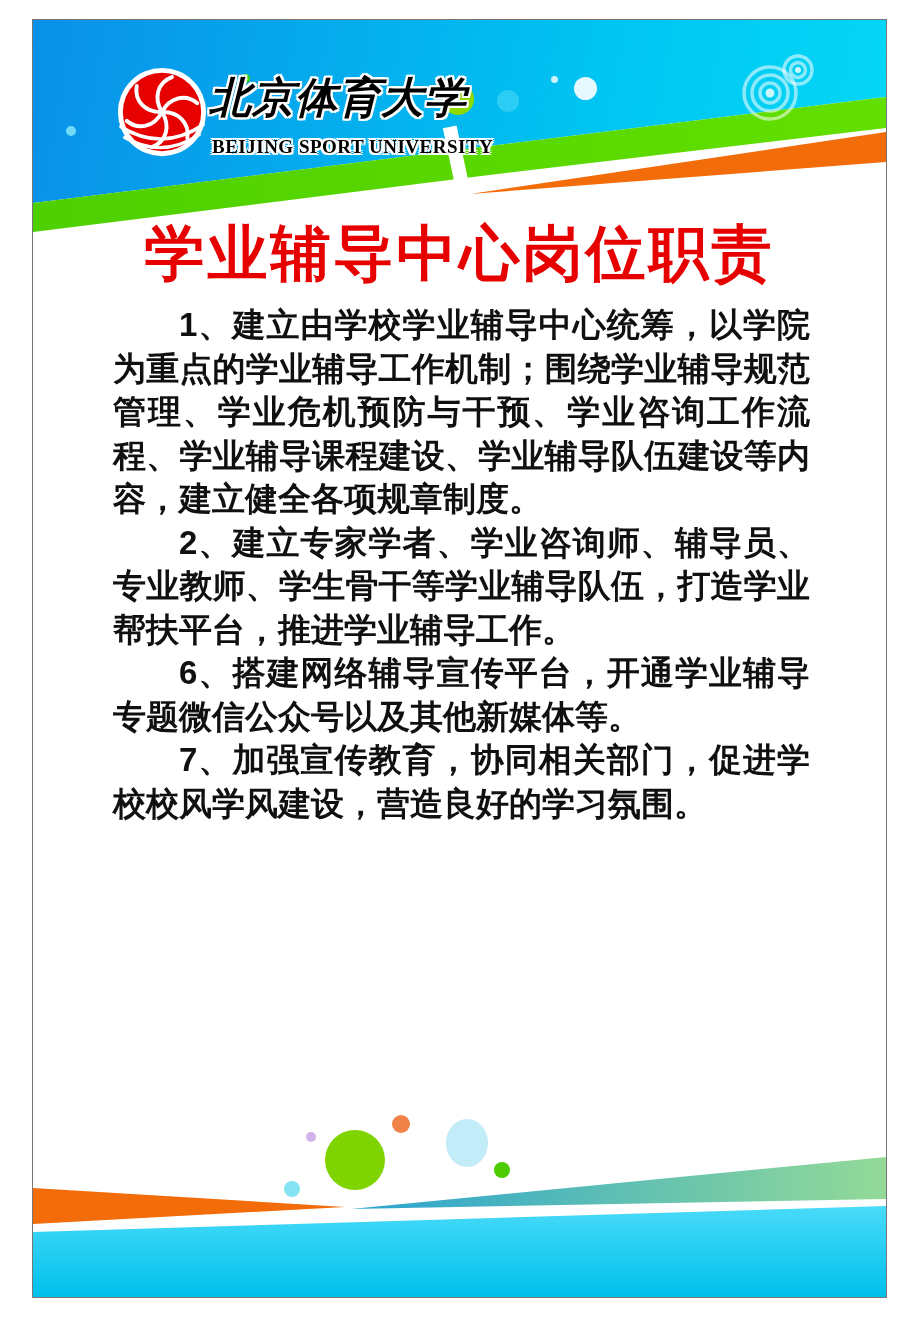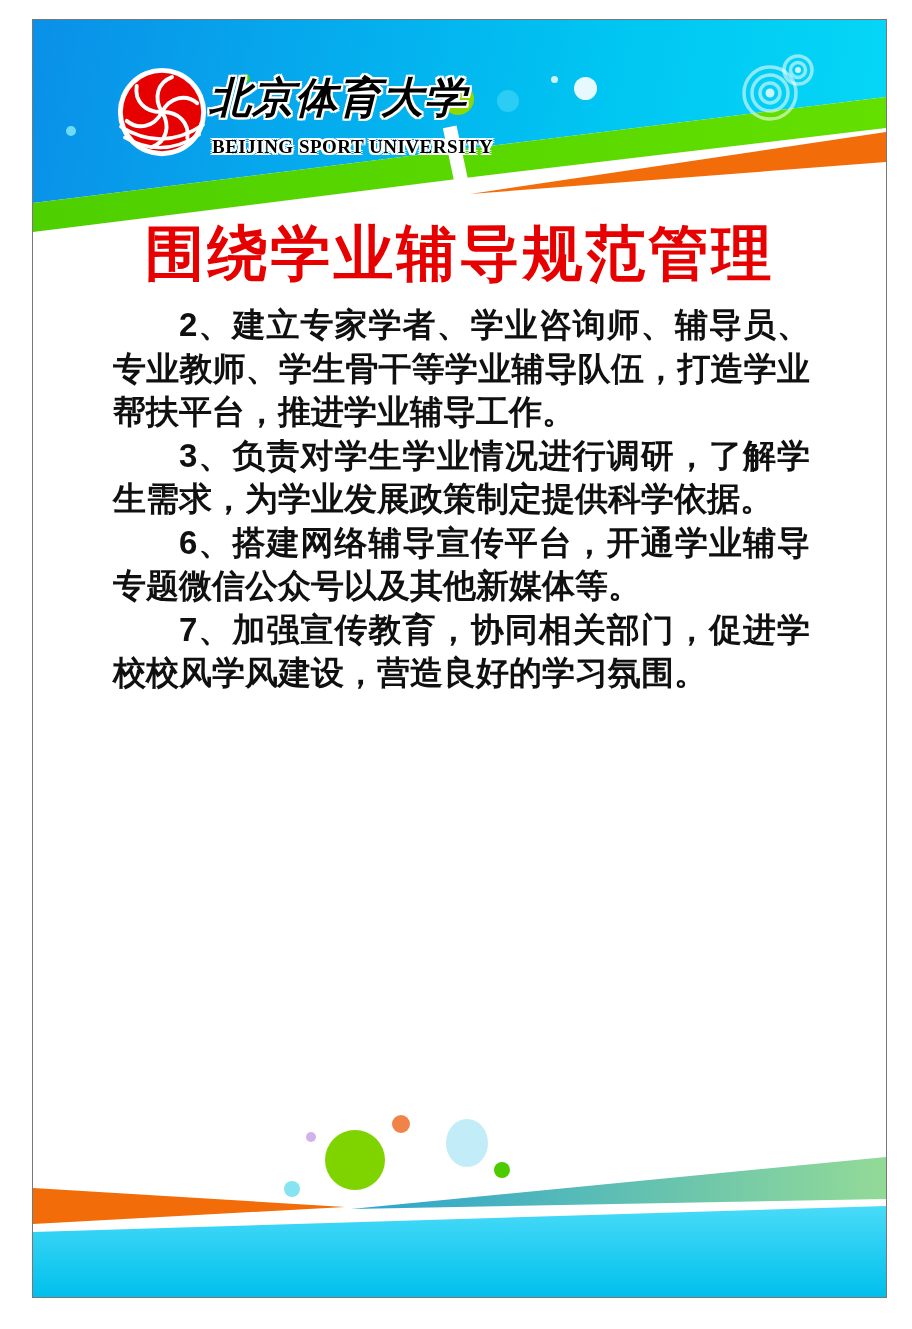--- a/index.html
+++ b/index.html
@@ -90,30 +90,30 @@
       </g>
       <g fill="none" stroke="#ffffff" stroke-width="3.5" stroke-linecap="round">
         <path d="M8,62 Q50,88 92,60"></path>
         <path d="M12,73 Q50,95 88,70"></path>
       </g>
     </svg>
 
     <div class="cn-name">北京体育大学</div>
     <div class="en-name">BEIJING SPORT UNIVERSITY</div>
 
-    <div class="title">围绕学业辅导规范管理</div>
+    <div class="title">学业辅导中心岗位职责</div>
 
     <div class="dot" style="left:359px;top:1095px;width:18px;height:18px;background:#f08448;"></div>
     <div class="dot" style="left:413px;top:1099px;width:42px;height:48px;background:#c2ecf7;"></div>
     <div class="dot" style="left:292px;top:1110px;width:60px;height:60px;background:#7fd400;"></div>
     <div class="dot" style="left:461px;top:1142px;width:16px;height:16px;background:#4ccb00;"></div>
     <div class="dot" style="left:251px;top:1161px;width:16px;height:16px;background:#86e3f2;"></div>
     <div class="dot" style="left:273px;top:1112px;width:10px;height:10px;background:rgba(201,165,230,.85);"></div>
 
     <div class="body-text">
+      <p>1、建立由学校学业辅导中心统筹，以学院为重点的学业辅导工作机制；围绕学业辅导规范管理、学业危机预防与干预、学业咨询工作流程、学业辅导课程建设、学业辅导队伍建设等内容，建立健全各项规章制度。</p>
       <p>2、建立专家学者、学业咨询师、辅导员、专业教师、学生骨干等学业辅导队伍，打造学业帮扶平台，推进学业辅导工作。</p>
-      <p>3、负责对学生学业情况进行调研，了解学生需求，为学业发展政策制定提供科学依据。</p>
       <p>6、搭建网络辅导宣传平台，开通学业辅导专题微信公众号以及其他新媒体等。</p>
       <p>7、加强宣传教育，协同相关部门，促进学校校风学风建设，营造良好的学习氛围。</p>
     </div>
 
   </div>
 </div>
 
 </body></html>

